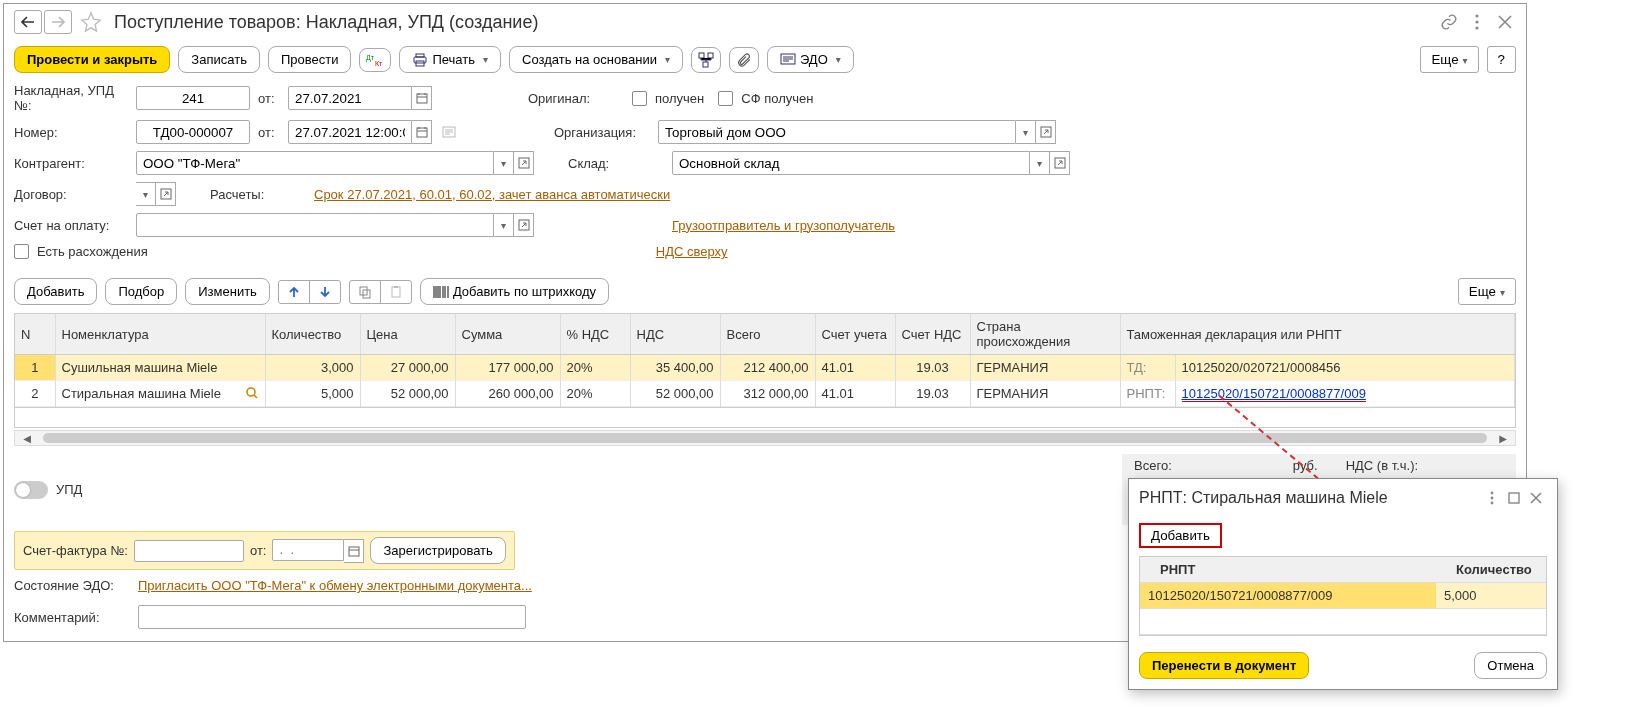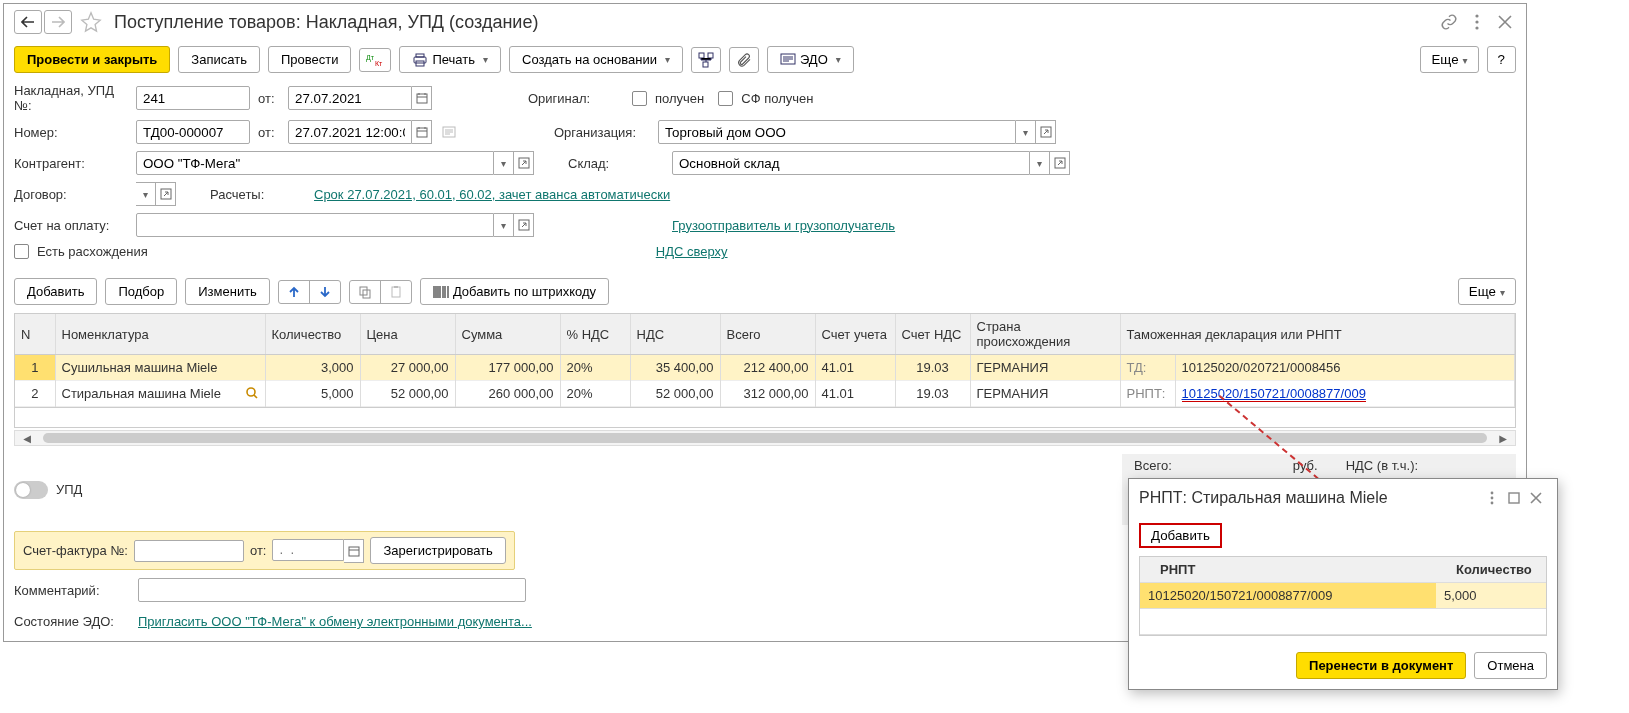--- a/index.html
+++ b/index.html
@@ -6,44 +6,44 @@
 body { font-family: Arial, sans-serif; font-size: 13px; color: #333; background: #fff; width: 1629px; }
 .window { border: 1px solid #999; width: 1524px; margin: 3px; }
 .titlebar { display: flex; align-items: center; padding: 6px 10px; }
 .nav-btn { width: 28px; height: 24px; border: 1px solid #aaa; background: #fff; display: inline-flex; align-items: center; justify-content: center; margin-right: 2px; cursor: pointer; border-radius: 3px; }
 .star-icon { width: 22px; height: 22px; margin: 0 6px; }
 .title-text { font-size: 18px; font-weight: normal; flex: 1; margin-left: 6px; }
 .title-actions { display: flex; gap: 6px; align-items: center; }
 .icon-btn { width: 22px; height: 22px; display: inline-flex; align-items: center; justify-content: center; cursor: pointer; color: #888; }
 
 .toolbar { display: flex; align-items: center; gap: 8px; padding: 6px 10px 10px 10px; }
-.btn { border: 1px solid #aaa; background: #fff; padding: 5px 12px; border-radius: 3px; cursor: pointer; font-size: 13px; display: inline-flex; align-items: center; gap: 4px; }
+.btn { border: 1px solid #aaa; background: #fff; padding: 5px 12px; border-radius: 8px; cursor: pointer; font-size: 13px; display: inline-flex; align-items: center; gap: 4px; }
 .btn-yellow { background: #ffdd00; border-color: #c5a800; font-weight: bold; }
 .btn-drop::after { content: "▾"; font-size: 10px; margin-left: 4px; color: #666; }
 .spacer { flex: 1; }
 .btn-icon { padding: 4px 6px; }
 .btn-more { border: 1px solid #aaa; padding: 5px 10px; border-radius: 3px; background: #fff; cursor: pointer; }
 .btn-help { border: 1px solid #aaa; padding: 5px 10px; border-radius: 3px; background: #fff; cursor: pointer; }
 
 .form-area { padding: 0 10px 8px 10px; }
 .form-row { display: flex; align-items: center; margin-bottom: 7px; gap: 4px; }
 .lbl { display: inline-block; }
 .lbl-w1 { width: 118px; }
 .lbl-w-from { width: 26px; }
 .input { border: 1px solid #aaa; padding: 3px 6px; height: 24px; background: #fff; border-radius: 2px; }
-.input-w1 { width: 114px; }
+.input-w1 { width: 114px; text-align: center; }
 .input-w2 { width: 124px; }
 .input-wide { width: 358px; }
 .drop-btn { border: 1px solid #aaa; border-left: none; width: 20px; height: 24px; background: #fff; display: inline-flex; align-items: center; justify-content: center; cursor: pointer; font-size: 10px; color: #666; }
 .combo { display: inline-flex; align-items: stretch; }
 .combo .input { border-top-right-radius: 0; border-bottom-right-radius: 0; }
 .lbl-col2 { width: 100px; margin-left: 92px; }
 .lbl-col2b { width: 100px; margin-left: 30px; }
 .checkbox { width: 15px; height: 15px; border: 1px solid #888; margin-right: 4px; display: inline-block; vertical-align: middle; border-radius: 2px; }
-.link { color: #0f766e; text-decoration: underline; cursor: pointer; }
+.link { color: #a16207; text-decoration: underline; cursor: pointer; }
 
 .table-toolbar { display: flex; align-items: center; gap: 8px; padding: 4px 10px; }
 .tbl-btn-grp { display: inline-flex; border: 1px solid #aaa; border-radius: 3px; overflow: hidden; }
 .tbl-btn-grp .btn-icon { border: none; border-right: 1px solid #aaa; border-radius: 0; padding: 4px 8px; }
 .tbl-btn-grp .btn-icon:last-child { border-right: none; }
 
 .grid { margin: 4px 10px 0 10px; border: 1px solid #ccc; }
 .grid table { width: 100%; border-collapse: collapse; table-layout: fixed; }
 .grid th, .grid td { border-right: 1px solid #ddd; padding: 5px 6px; text-align: left; font-size: 13px; }
 .grid th { background: #f0f0f0; font-weight: normal; border-bottom: 1px solid #ccc; }
@@ -76,21 +76,21 @@
 .popup-title { display: flex; align-items: center; padding: 8px 10px; }
 .popup-title-text { font-size: 16px; flex: 1; }
 .popup-body { padding: 6px 10px; }
 .popup .btn-add { border: 2px solid #cc0000; padding: 3px 10px; background: #fff; }
 .popup-grid { margin-top: 8px; border: 1px solid #ccc; }
 .popup-grid table { width: 100%; border-collapse: collapse; }
 .popup-grid th, .popup-grid td { padding: 5px 8px; border-bottom: 1px solid #ddd; font-size: 13px; }
 .popup-grid th { background: #f0f0f0; font-weight: bold; text-align: left; padding-left: 20px; }
 .popup-grid tr.sel td { background: #fff3c6; }
 .popup-grid tr.sel td:first-child { background: #ffe070; }
-.popup-footer { display: flex; justify-content: flex-end; gap: 8px; padding: 10px; }
+.popup-footer { display: flex; justify-content: space-between; gap: 8px; padding: 10px; }
 
 .dashed-line { position: absolute; border-top: 2px dashed #cc3333; width: 250px; transform-origin: 0 0; }
 
 svg { display: block; }
 </style>
 </head>
 <body>
 
 <div class="window">
   <div class="titlebar">
@@ -433,27 +433,27 @@
         <svg width="12" height="12" viewBox="0 0 12 12">
             <rect x="1" y="2" width="10" height="9" fill="none" stroke="#666"></rect>
             <path d="M1 5h10" stroke="#666"></path>
           </svg>
       </span>
     </span>
     <button class="btn btn-reg">Зарегистрировать</button>
   </div>
 
   <div class="row-edo">
+    <span class="lbl lbl-w1">Состояние ЭДО:</span>
+    <a class="link">Пригласить ООО "ТФ-Мега" к обмену электронными документа...</a>
+  </div>
+
+  <div class="row-edo">
     <span class="lbl lbl-w1">Комментарий:</span>
     <input class="input" style="width: 388px;">
-  </div>
-
-  <div class="row-edo">
-    <span class="lbl lbl-w1">Состояние ЭДО:</span>
-    <a class="link">Пригласить ООО "ТФ-Мега" к обмену электронными документа...</a>
   </div>
   <div style="height:6px"></div>
 </div>
 
 <div class="dashed-line" style="top:395px;left:1220px;transform:rotate(40deg);width:150px"></div>
 
 <div class="popup">
   <div class="popup-title">
     <span class="popup-title-text">РНПТ: Стиральная машина Miele</span>
     <span class="icon-btn">

